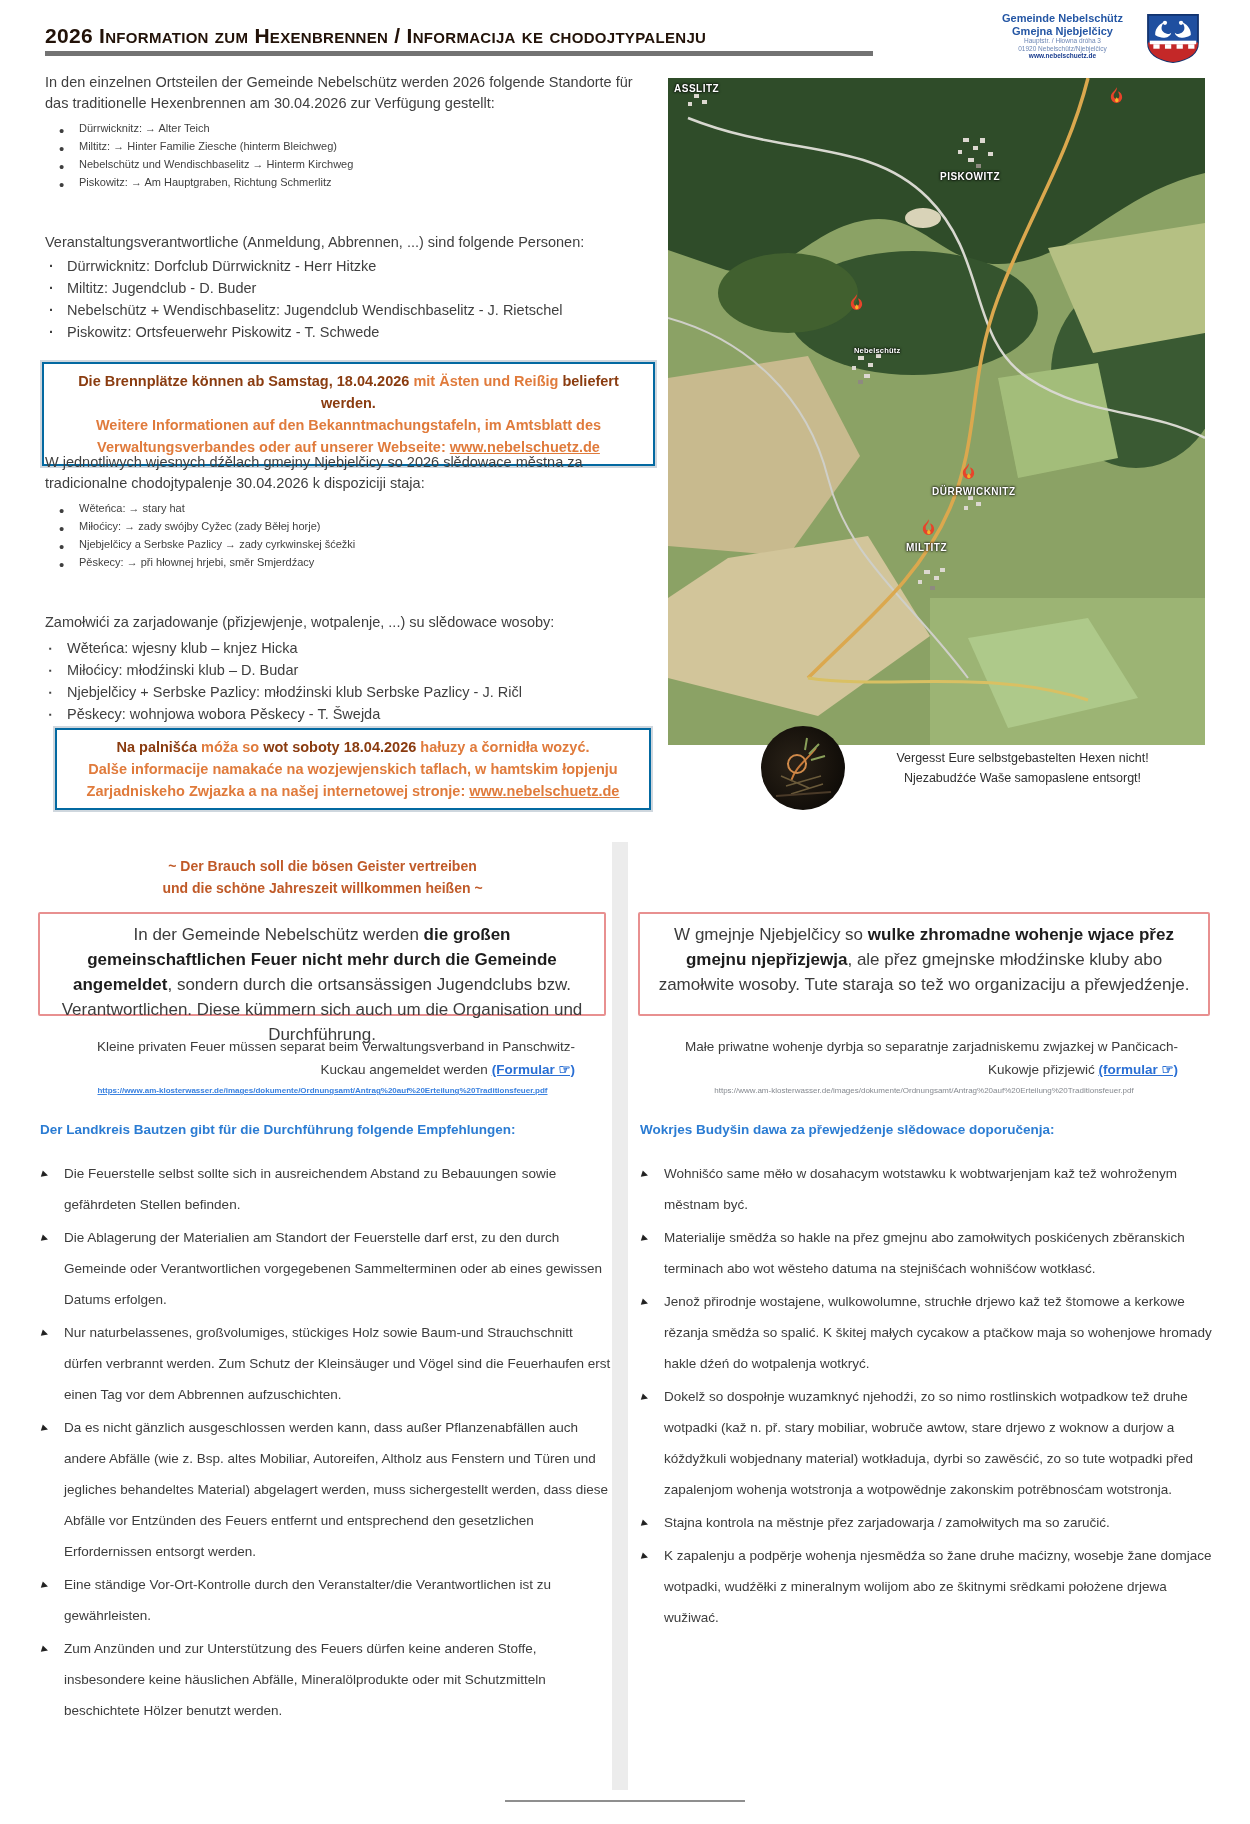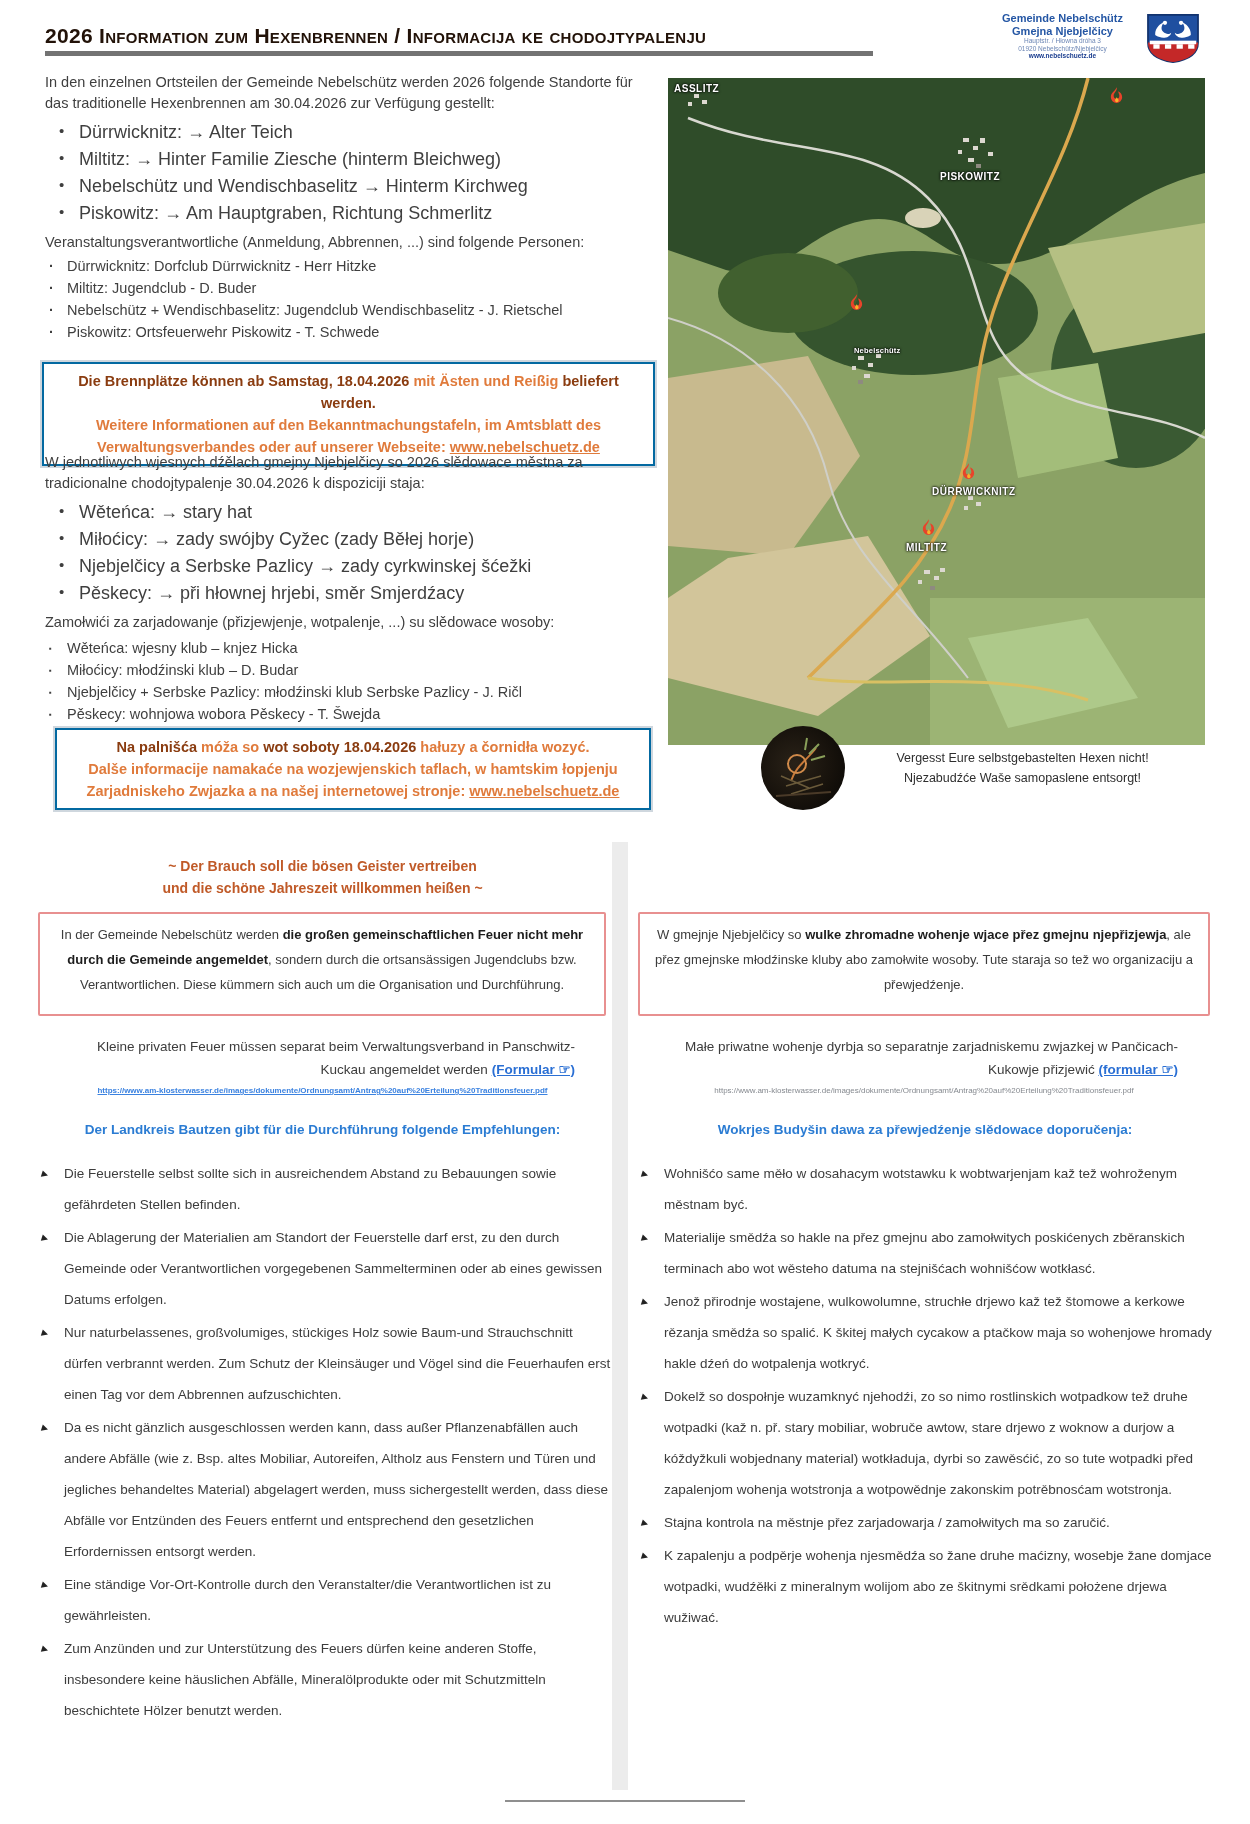--- a/index.html
+++ b/index.html
@@ -13,21 +13,21 @@
            color:#221208; border-bottom:5px solid #737373; padding-bottom:3px; white-space:nowrap; }
   .logo { position:absolute; left:985px; top:12px; width:155px; text-align:center; line-height:1.15; }
   .logo-name { font-size:11px; font-weight:bold; color:#2456a4; }
   .logo-addr { font-size:6.5px; color:#6c86b5; }
   .logo-web  { font-size:6.5px; font-weight:bold; color:#1a3d8f; }
   .shield { position:absolute; left:1146px; top:13px; }
 
   
   .col-top { position:absolute; left:45px; width:612px; font-size:14.5px; line-height:21px; color:#3f3f3f; }
   ul.loc { list-style:none; }
-  ul.loc li { position:relative; padding-left:34px; margin-bottom:6px; font-size:18px; }
+  ul.loc li { position:relative; padding-left:34px; margin-bottom:6px; font-size:11px; }
   ul.loc li::before { content:"•"; position:absolute; left:14px; font-size:15px; }
   ul.resp { list-style:none; }
   ul.resp li { position:relative; padding-left:22px; margin-bottom:6px; font-size:14.5px; }
   ul.resp li::before { content:"·"; position:absolute; left:4px; font-weight:bold; }
   ul.resp.sq li::before { content:"▪"; font-size:8px; top:4px; }
 
   .notice { position:absolute; background:#fff; border:2px solid #0369a1; outline:2px solid #cfd7de;
             text-align:center; color:#e07b3c; font-weight:bold; font-size:14.5px; line-height:22px;
             padding:6px 10px; }
   .notice .dk { color:#8a3c10; }
@@ -46,28 +46,28 @@
                  background:radial-gradient(circle at 40% 45%, #2a2218 0%, #17120c 55%, #060504 100%);
                  overflow:hidden; }
   .hexen-photo svg { position:absolute; left:0; top:0; }
   .hexen-caption { position:absolute; left:855px; top:748px; width:335px; text-align:center;
                    font-size:12.5px; line-height:20px; color:#2e2e2e; }
 
   
   .col-divider { position:absolute; left:612px; top:842px; width:16px; height:948px; background:#ececec; }
   .motto { position:absolute; text-align:center; color:#c05a28; font-weight:bold; font-size:14px; line-height:22px; }
   .redbox { position:absolute; border:2px solid #e89090; border-radius:2px; text-align:center;
-            font-size:13px; line-height:25px; padding:8px 14px; color:#3c3c3c; }
+            font-size:17px; line-height:25px; padding:8px 14px; color:#3c3c3c; }
   .redbox b { color:#1d1d1d; }
   .form-par { position:absolute; text-align:right; font-size:13.5px; line-height:23px; color:#3c3c3c; }
   .form-par a { color:#2a6fd4; font-weight:bold; text-decoration:underline; }
   .url { position:absolute; text-align:center; font-size:8px; line-height:12px; word-break:break-all; }
   .url.blue a { color:#3b82e0; font-weight:bold; text-decoration:underline; }
   .url.gray a { color:#85898f; text-decoration:none; }
-  .bluehead { position:absolute; text-align:center; font-size:13.5px; font-weight:bold; color:#2b7cd3; }
+  .bluehead { position:absolute; font-size:13.5px; font-weight:bold; color:#2b7cd3; }
   .recs { position:absolute; list-style:none; font-size:13.5px; line-height:31px; color:#3c3c3c; }
   .recs li { position:relative; padding-left:22px; margin-bottom:2px; }
   .recs li .arr { position:absolute; left:0; top:0; display:inline-block; transform:rotate(18deg);
                   font-size:13px; color:#222; }
 
   .footer-line { position:absolute; left:505px; top:1800px; width:240px; height:2px; background:#8f8f8f; }
 </style>
 </head>
 <body>
 

